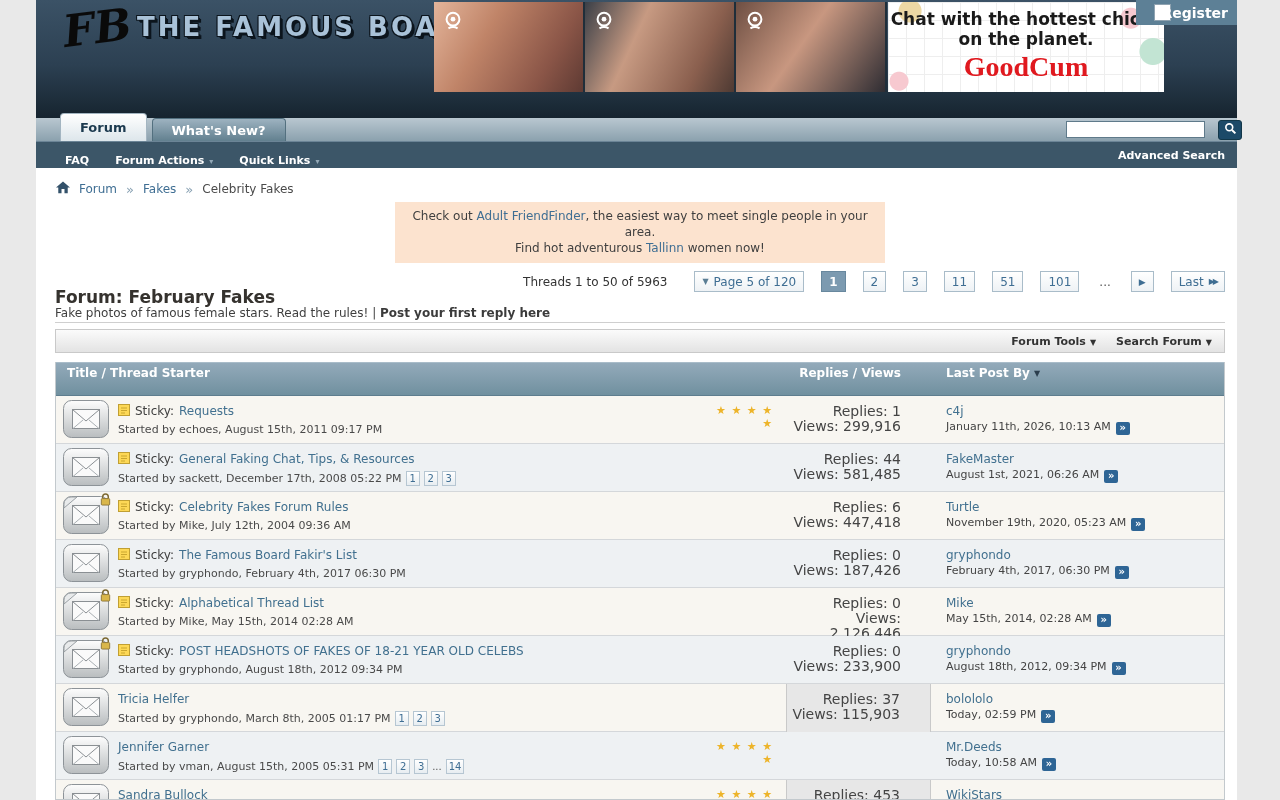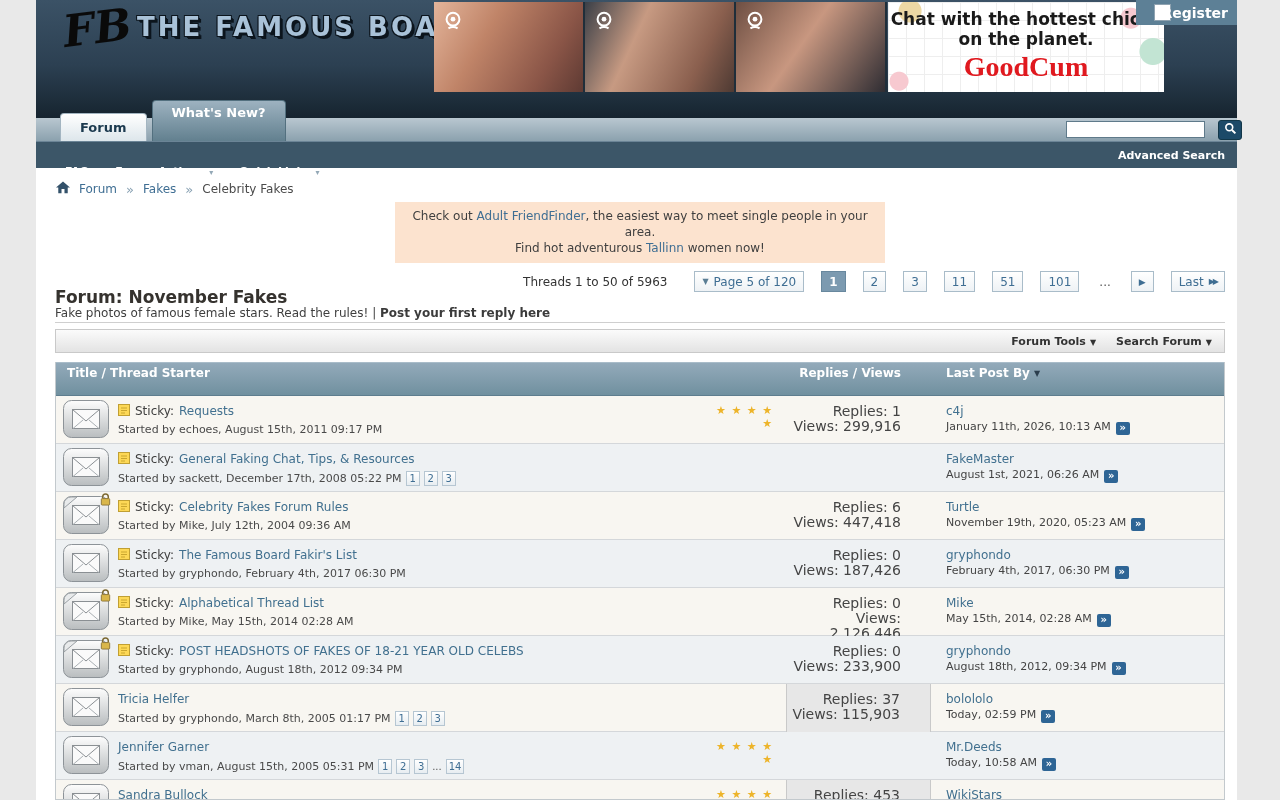--- a/index.html
+++ b/index.html
@@ -40,32 +40,32 @@
   .login-frag { position:absolute; left:18px; top:4px; width:17px; height:17px; background:#fff; border:1px solid #8fa3b1; }
   .register { position:absolute; right:9px; top:5px; font-size:14px; font-weight:bold; color:#fff;padding-left:33px; }
 
   
   .tabstrip { position:absolute; left:0; top:118px; width:100%; height:24px;
     background:linear-gradient(#b9c7d0,#8ba1ae); border-bottom:1px solid #6b8496; }
   .tabs { position:absolute; left:24px; bottom:0; display:flex; gap:5px; align-items:flex-end; }
   .tab { font-size:13px; font-weight:bold; padding:0 19px; border-radius:4px 4px 0 0; }
   .tab.on { height:28px; line-height:28px; background:linear-gradient(#ffffff,#dde6eb);
     color:#1c3a4f; border:1px solid #a3b5c1; border-bottom:none; }
-  .tab.off { height:41px; line-height:23px; background:linear-gradient(#9db2c0,#62808f);
+  .tab.off { height:23px; line-height:23px; background:linear-gradient(#9db2c0,#62808f);
     color:#fff; border:1px solid #53707f; border-bottom:none; }
   .nav-search { position:absolute; left:1030px; top:3px; width:139px; height:17px;
     border:1px solid #5f7a8a; background:#fff; font-size:11px; padding:0 4px; }
   .search-btn { position:absolute; left:1182px; top:2px; width:24px; height:20px;
     background:#1c4a68; border:1px solid #123činnost; border:1px solid #123749; border-radius:3px;
     display:flex; align-items:center; justify-content:center; cursor:pointer; }
 
   
   .subnav { position:absolute; left:0; top:142px; width:100%; height:26px; background:#3c5668;
     color:#fff; font-size:11px; font-weight:bold; }
-  .subnav .items { position:absolute; left:29px; top:0; height:36px; display:flex; gap:26px; align-items:flex-end; }
+  .subnav .items { position:absolute; left:29px; top:0; height:36px; display:flex; gap:26px; align-items:center; }
   .scaret { color:#93a8b6; font-size:8px; margin-left:5px; }
   .adv-search { position:absolute; right:12px; top:7px; color:#fff; font-size:11px; font-weight:bold; }
 
   
   .crumbs { position:absolute; left:20px; top:181px; display:flex; gap:9px; align-items:center; font-size:12px; }
   .crumbs a { color:#3f6e93; }
   .crumb-sep { color:#87a0b2; font-size:13px; }
   .crumb-cur { color:#4a4a4a; }
 
   
@@ -214,21 +214,21 @@
     <a>Fakes</a>
     <span class="crumb-sep glyph">»</span>
     <span class="crumb-cur">Celebrity Fakes</span>
   </div>
 
   <div class="notice">
     <span>Check out </span><a>Adult FriendFinder</a><span>, the easiest way to meet single people in your area.</span><br>
     <span>Find hot adventurous </span><a>Tallinn</a><span> women now!</span>
   </div>
 
-  <div class="ftitle">Forum: November Fakes</div>
+  <div class="ftitle">Forum: February Fakes</div>
   <div class="fdesc">
     <span>Fake photos of famous female stars. Read the rules! |</span>
     <a style="color:#3b3b3b;font-weight:bold">Post your first reply here</a>
   </div>
 
   <div class="pager">
     <span class="pg-sum">Threads 1 to 50 of 5963</span>
     <a class="pbtn">
         <span class="pgcaret glyph">▼</span>
         <span>Page 5 of 120</span>
@@ -314,20 +314,24 @@
           <span class="tprefix">Sticky:</span>
           <a class="tlink">General Faking Chat, Tips, &amp; Resources</a>
         </div>
         <div class="tline2">
           <span>Started by sackett, December 17th, 2008 05:22 PM</span>
           <a class="mini">1</a>
           <a class="mini">2</a>
           <a class="mini">3</a>
         </div>
       </div>
+      <div class="trv">
+        <div>Replies: 44</div>
+        <div>Views: 581,485</div>
+      </div>
       <div class="tlast">
         <a>FakeMaster</a>
         <div><span>August 1st, 2021, 06:26 AM</span><span class="jump glyph">»</span></div>
       </div>
     </div>
 
     <div class="trow r-a">
       <div class="ticon">
         <svg viewBox="0 0 46 38" width="46" height="38">
             <rect x="0.5" y="0.5" width="45" height="37" rx="8" fill="url(#envG)" stroke="#8d9398"></rect>

